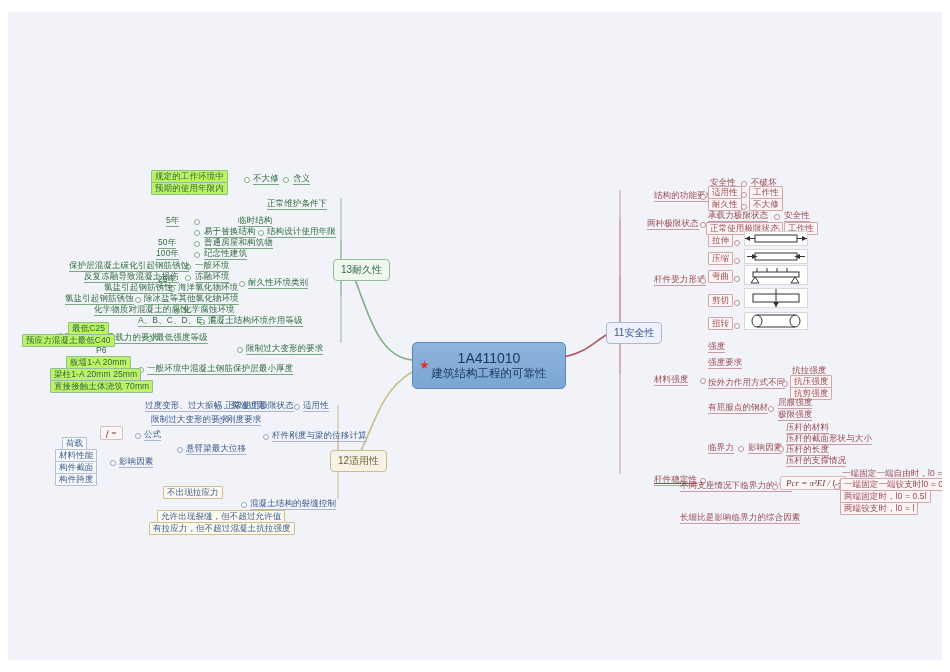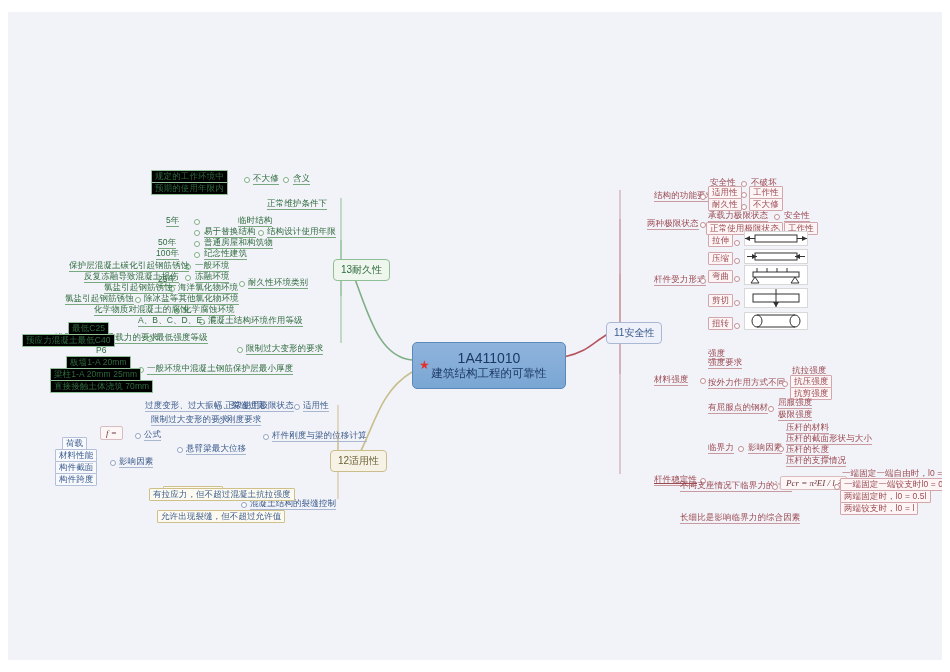--- a/index.html
+++ b/index.html
@@ -24,21 +24,21 @@
   }
   
   .g  {color:#2f6b3f;}          
   .r  {color:#9b4a52;}          
   .b  {color:#3a5a8c;}          
   .ul-g{border-bottom:1px solid #79a87f;}
   .ul-r{border-bottom:1px solid #c99a9f;}
   .ul-b{border-bottom:1px solid #a8b6d0;}
 
   
-  .box-g{border:1px solid #8fbf95;background:#000000;padding:0 3px;border-radius:1px;}
+  .box-g{border:1px solid #8fbf95;background:#bef264;padding:0 3px;border-radius:1px;}
   .box-r{border:1px solid #d2a6aa;background:#fdf5f5;padding:0 3px;border-radius:1px;}
   .box-b{border:1px solid #b3c0d8;background:#f7f9fd;padding:0 3px;border-radius:1px;}
   .box-y{border:1px solid #cfc08a;background:#fcfaf0;padding:0 3px;border-radius:1px;}
 
   
   .pill{
     position:absolute;
     border-radius:4px;
     font-size:10px;
     padding:3px 7px;
@@ -212,21 +212,21 @@
   <div class="node b ul-b" style="left:111px;top:444px;">影响因素</div>
   <div class="dot dot-b" style="left:102px;top:448px;"></div>
   <div class="node b box-b" style="left:54px;top:425px;">荷载</div>
   <div class="node b box-b" style="left:47px;top:437px;">材料性能</div>
   <div class="node b box-b" style="left:47px;top:449px;">构件截面</div>
   <div class="node b box-b" style="left:47px;top:461px;">构件跨度</div>
 
   <div class="node b ul-b" style="left:242px;top:486px;">混凝土结构的裂缝控制</div>
   <div class="dot dot-b" style="left:233px;top:490px;"></div>
   <div class="node b box-y" style="left:155px;top:474px;">不出现拉应力</div>
-  <div class="node b box-y" style="left:141px;top:476px;">有拉应力，但不超过混凝土抗拉强度</div>
+  <div class="node b box-y" style="left:141px;top:510px;">有拉应力，但不超过混凝土抗拉强度</div>
   <div class="node b box-y" style="left:149px;top:498px;">允许出现裂缝，但不超过允许值</div>
 
   <div class="node r ul-r" style="left:646px;top:178px;">结构的功能要求</div>
   <div class="dot dot-r" style="left:692px;top:182px;"></div>
 
   <div class="node r ul-r" style="left:702px;top:165px;">安全性</div>
   <div class="dot dot-r" style="left:733px;top:169px;"></div>
   <div class="node r ul-r" style="left:743px;top:165px;">不破坏</div>
 
   <div class="node r box-r" style="left:700px;top:174px;">适用性</div>
@@ -306,21 +306,21 @@
         <ellipse cx="12" cy="8" rx="5" ry="6" fill="none" stroke="#333"></ellipse>
         <ellipse cx="50" cy="8" rx="5" ry="6" fill="none" stroke="#333"></ellipse>
         <line x1="12" y1="2" x2="50" y2="2" stroke="#333"></line>
         <line x1="12" y1="14" x2="50" y2="14" stroke="#333"></line>
       </svg>
   </div>
 
   <div class="node r ul-r" style="left:646px;top:362px;">材料强度</div>
   <div class="dot dot-r" style="left:692px;top:366px;"></div>
 
-  <div class="node r ul-r" style="left:700px;top:336px;">强度</div>
+  <div class="node r ul-r" style="left:700px;top:329px;">强度</div>
   <div class="node r ul-r" style="left:700px;top:345px;">强度要求</div>
 
   <div class="node r ul-r" style="left:700px;top:365px;">按外力作用方式不同</div>
   <div class="dot dot-r" style="left:774px;top:369px;"></div>
   <div class="node r ul-r" style="left:784px;top:353px;">抗拉强度</div>
   <div class="node r box-r" style="left:782px;top:363px;">抗压强度</div>
   <div class="node r box-r" style="left:782px;top:375px;">抗剪强度</div>
 
   <div class="node r ul-r" style="left:700px;top:390px;">有屈服点的钢材</div>
   <div class="dot dot-r" style="left:760px;top:394px;"></div>

